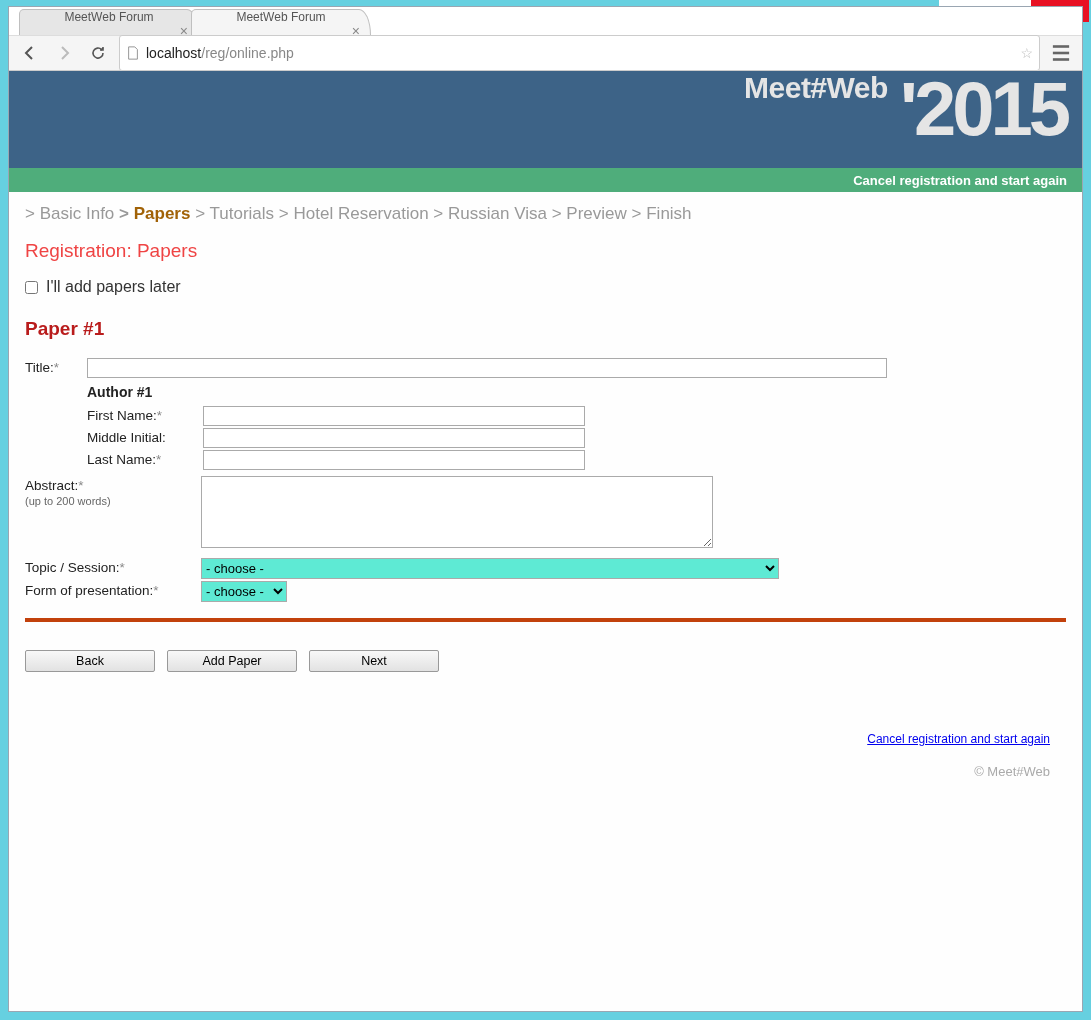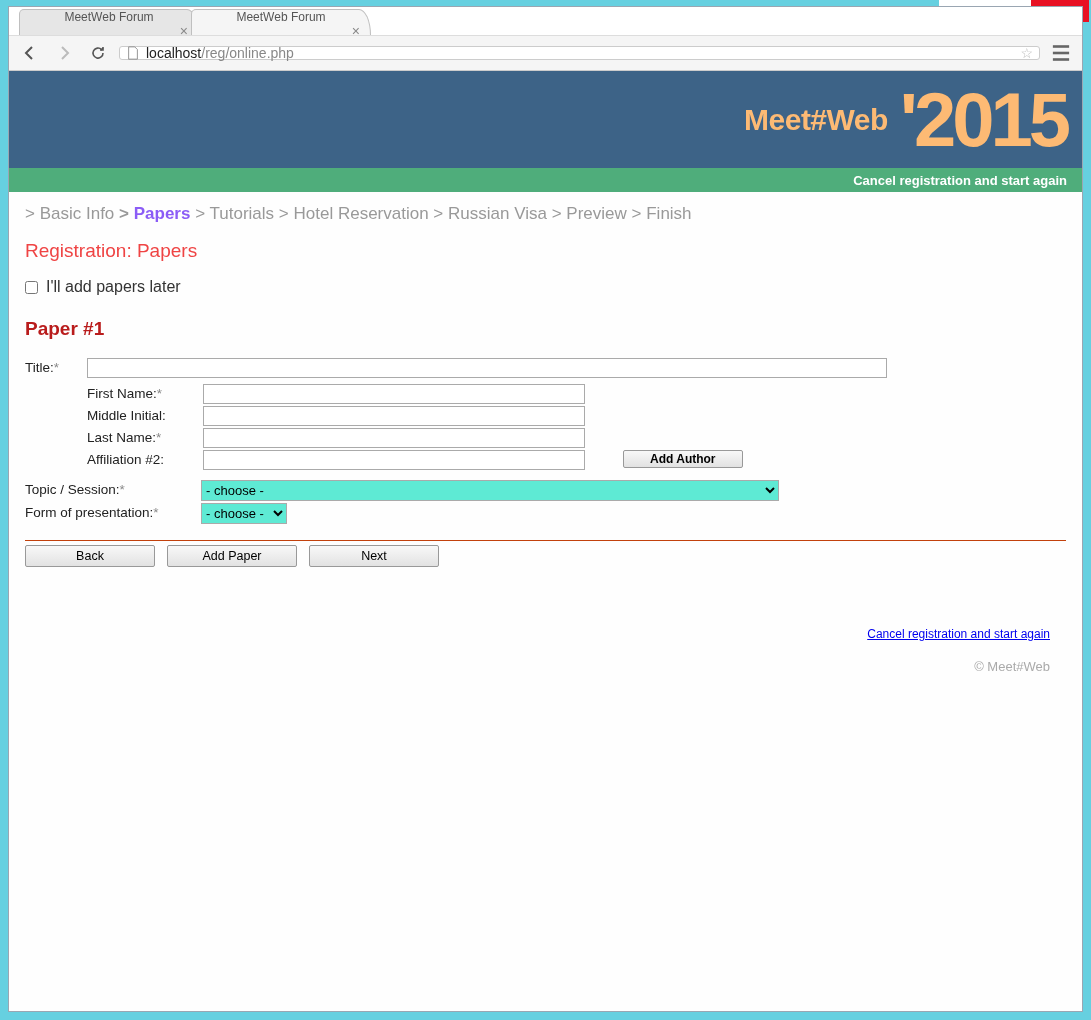--- a/index.html
+++ b/index.html
@@ -14,51 +14,51 @@
   .win-btns { position: absolute; top: 0; right: 2px; display: flex; }
   .tabs { height: 28px; background: #fff; display: flex; align-items: flex-end; padding-left: 10px; position: relative; }
   .tab { height: 26px; min-width: 180px; background: #e6e6e6; border: 1px solid #bfbfbf; border-bottom: none; border-top-left-radius: 5px; border-top-right-radius: 12px 26px; display: flex; align-items: center; padding: 0 10px; margin-right: -8px; font-size: 12px; color: #555; position: relative; flex-direction: column; }
   .tab.active { background: #f5f5f5; z-index: 2; }
   .tab .fav { width: 14px; height: 14px; margin-right: 6px; }
   .tab .close { margin-left: auto; color: #888; font-size: 14px; line-height: 1; }
   .toolbar { height: 36px; background: #f5f5f5; border-top: 1px solid #ddd; border-bottom: 1px solid #ccc; display: flex; align-items: center; padding: 0 8px; gap: 8px; }
   .nav-btn { width: 26px; height: 26px; display: flex; align-items: center; justify-content: center; color: #777; border-radius: 3px; }
   .nav-btn.disabled { color: #bbb; }
   .nav-btn svg { width: 16px; height: 16px; }
-  .omnibox { flex: 1; height: 14px; border: 1px solid #ccc; border-radius: 3px; background: #fff; display: flex; align-items: center; padding: 0 6px; font-size: 14px; color: #555; }
+  .omnibox { flex: 1; height: 36px; border: 1px solid #ccc; border-radius: 3px; background: #fff; display: flex; align-items: center; padding: 0 6px; font-size: 14px; color: #555; }
   .omnibox .page-icon { width: 14px; height: 14px; margin-right: 6px; color: #888; }
   .omnibox .url-host { color: #222; }
   .omnibox .url-path { color: #888; }
   .omnibox .star { margin-left: auto; color: #bbb; }
   .menu-btn { width: 26px; height: 26px; display: flex; align-items: center; justify-content: center; color: #666; }
   .page { position: absolute; top: 64px; left: 0; right: 0; bottom: 0; background: #fefefe; overflow: auto; }
-  .banner { height: 97px; background: #3d6387; color: #fdba74; display: flex; align-items: center; justify-content: flex-end; padding-right: 15px; }
+  .banner { height: 97px; background: #3d6387; color: #e5e5e5; display: flex; align-items: flex-start; justify-content: flex-end; padding-right: 15px; }
   .banner .brand { font-size: 30px; font-weight: bold; margin-right: 12px; letter-spacing: -0.5px;}
   .banner .year { font-size: 76px; font-weight: 900; letter-spacing: -4px; line-height: 1; font-family: Arial, sans-serif; }
   .greenbar { height: 24px; background: #4fad7b; color: #fff; display: flex; align-items: center; justify-content: flex-end; padding-right: 15px; font-size: 13px; font-weight: bold; }
   .greenbar a { color: #fff; text-decoration: none; }
   .content { padding: 12px 16px; color: #333; }
   .breadcrumb { font-size: 17px; color: #999; margin-bottom: 16px; }
-  .breadcrumb .cur { color: #8b5cf6; font-weight: bold; }
+  .breadcrumb .cur { color: #a16207; font-weight: bold; }
   .breadcrumb .sep { color: #999; }
   .h2 { color: #ef4444; font-size: 19px; font-weight: normal; margin-bottom: 16px; }
   .check-row { font-size: 16px; margin-bottom: 22px; display: flex; align-items: center; gap: 8px; }
   .paper-head { font-size: 19px; font-weight: bold; margin-bottom: 18px; color: #b91c1c; }
   .form-row { display: flex; align-items: flex-start; margin-bottom: 2px; font-size: 13.5px; }
   .form-row .lbl { width: 176px; padding-top: 2px; color: #222; }
   .form-row .lbl.narrow { width: 116px; }
   .form-row .req { color: #888; }
   .form-row input[type=text] { height: 20px; border: 1px solid #aaa; padding: 1px 3px; font-size: 13px; }
   .form-row textarea { border: 1px solid #aaa; padding: 2px 3px; font-size: 13px; resize: both; }
   .form-row select { border: 1px solid #aaa; font-size: 13px; background: #5eead4; height: 21px; }
   .sub-block { margin-left: 62px; margin-top: 6px; }
   .author-head { font-weight: bold; font-size: 14px; margin-bottom: 6px; color: #222; }
   .btn { background: linear-gradient(#f8f8f8,#e2e2e2); border: 1px solid #999; font-size: 12.5px; padding: 2px 14px; border-radius: 2px; cursor: pointer; }
   .btn.small { padding: 1px 26px; font-weight: bold; font-size: 12px;}
-  .btn-row { display: flex; gap: 12px; margin-top: 16px; border-top: 1px solid #c2410c; padding-top: 4px; }
+  .btn-row { display: flex; gap: 12px; margin-top: 16px; border-top: 4px solid #c2410c; padding-top: 28px; }
   .btn-row .btn { width: 130px; padding: 3px 0; }
   .footer { margin-top: 60px; text-align: right; padding-right: 16px; font-size: 12px; color: #3d6387; }
   .footer .muted { color: #aaa; margin-top: 18px; font-size: 13px; }
   .sub-note { font-size: 11px; color: #666; }
   .inline-right { margin-left: 38px; }
 </style>
 </head>
 <body>
 
 <div class="window">
@@ -170,40 +170,43 @@
         </div>
 
         <div class="paper-head">Paper #1</div>
 
         <div class="form-row">
           <div class="lbl" style="width:62px"><span>Title:</span><span class="req">*</span></div>
           <input type="text" style="width: 800px;" value="">
         </div>
 
         <div class="sub-block">
+          <div class="author-head">Author #1</div>
 
           <div class="form-row">
             <div class="lbl narrow"><span>First Name:</span><span class="req">*</span></div>
             <input type="text" style="width: 382px;" value="">
           </div>
           <div class="form-row">
             <div class="lbl narrow">Middle Initial:</div>
             <input type="text" style="width: 382px;" value="">
           </div>
           <div class="form-row">
             <div class="lbl narrow"><span>Last Name:</span><span class="req">*</span></div>
             <input type="text" style="width: 382px;" value="">
           </div>
-          <div class="form-row">
-            <div class="lbl narrow">Affiliation #2:</div>
-            <input type="text" style="width: 382px;" value="">
-            <button class="btn small inline-right">Add Author</button>
-          </div>
-        </div>
-
+        </div>
+
+        <div class="form-row" style="margin-top:6px">
+          <div class="lbl">
+            <span>Abstract:</span><span class="req">*</span><br>
+            <span class="sub-note">(up to 200 words)</span>
+          </div>
+          <textarea style="width: 512px; height: 72px;"></textarea>
+        </div>
 
         <div class="form-row" style="margin-top:10px">
           <div class="lbl"><span>Topic / Session:</span><span class="req">*</span></div>
           <select style="width:578px"><option>- choose -</option></select>
         </div>
         <div class="form-row">
           <div class="lbl"><span>Form of presentation:</span><span class="req">*</span></div>
           <select style="width:86px"><option>- choose -</option></select>
         </div>
 

